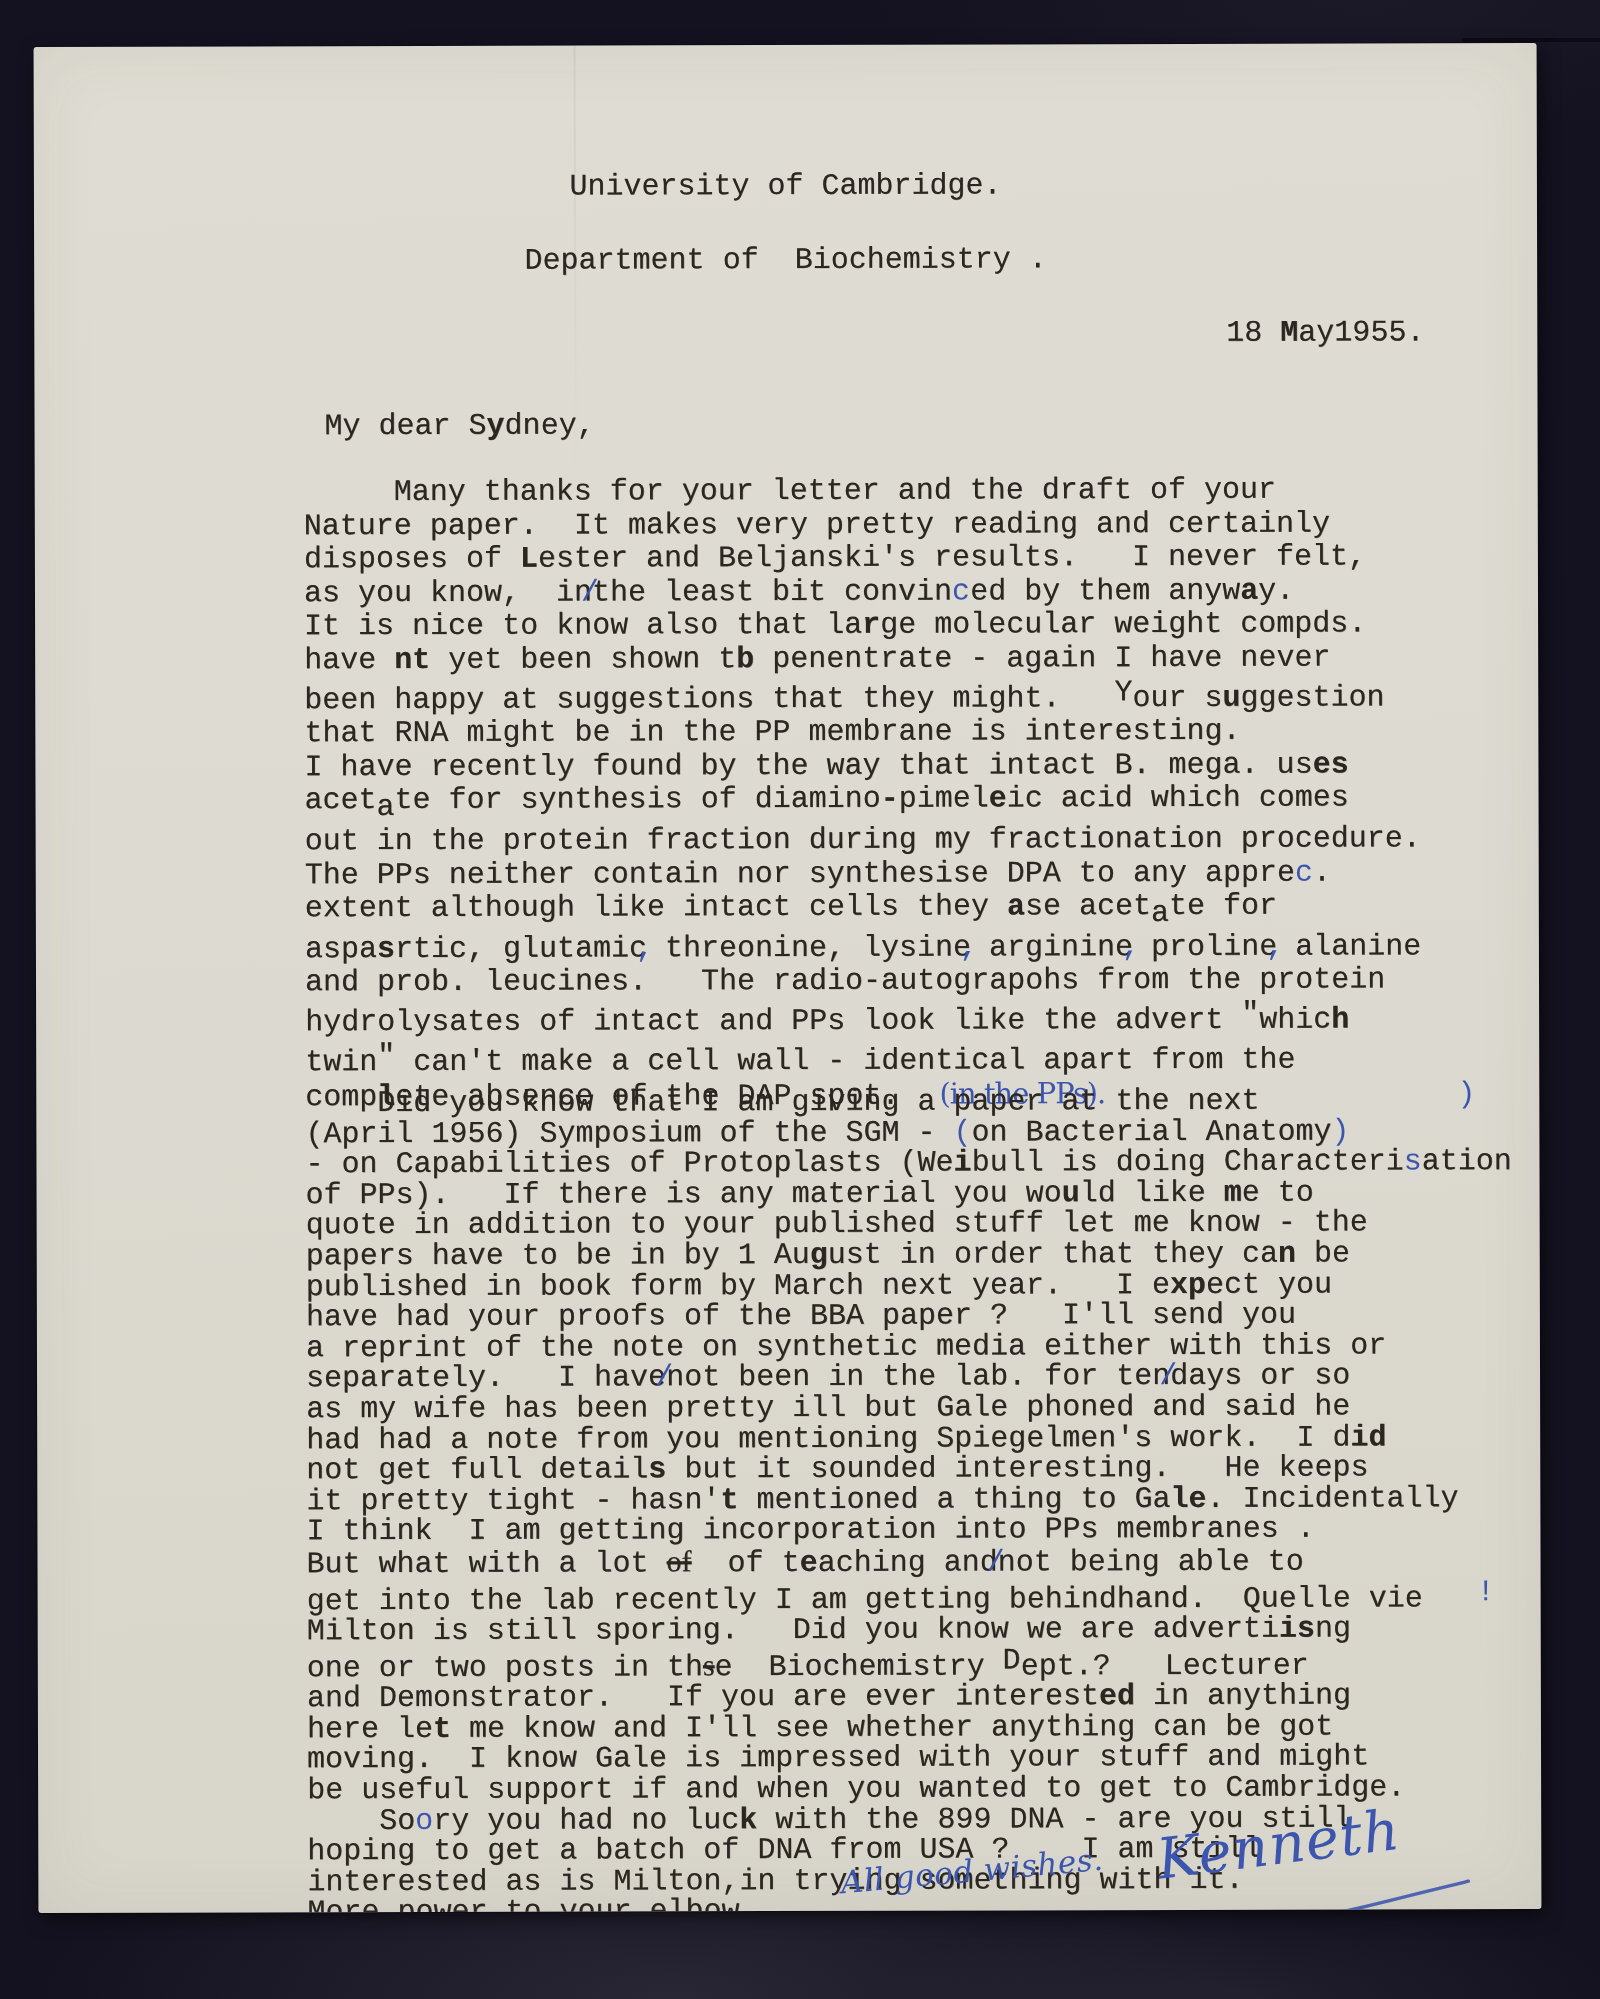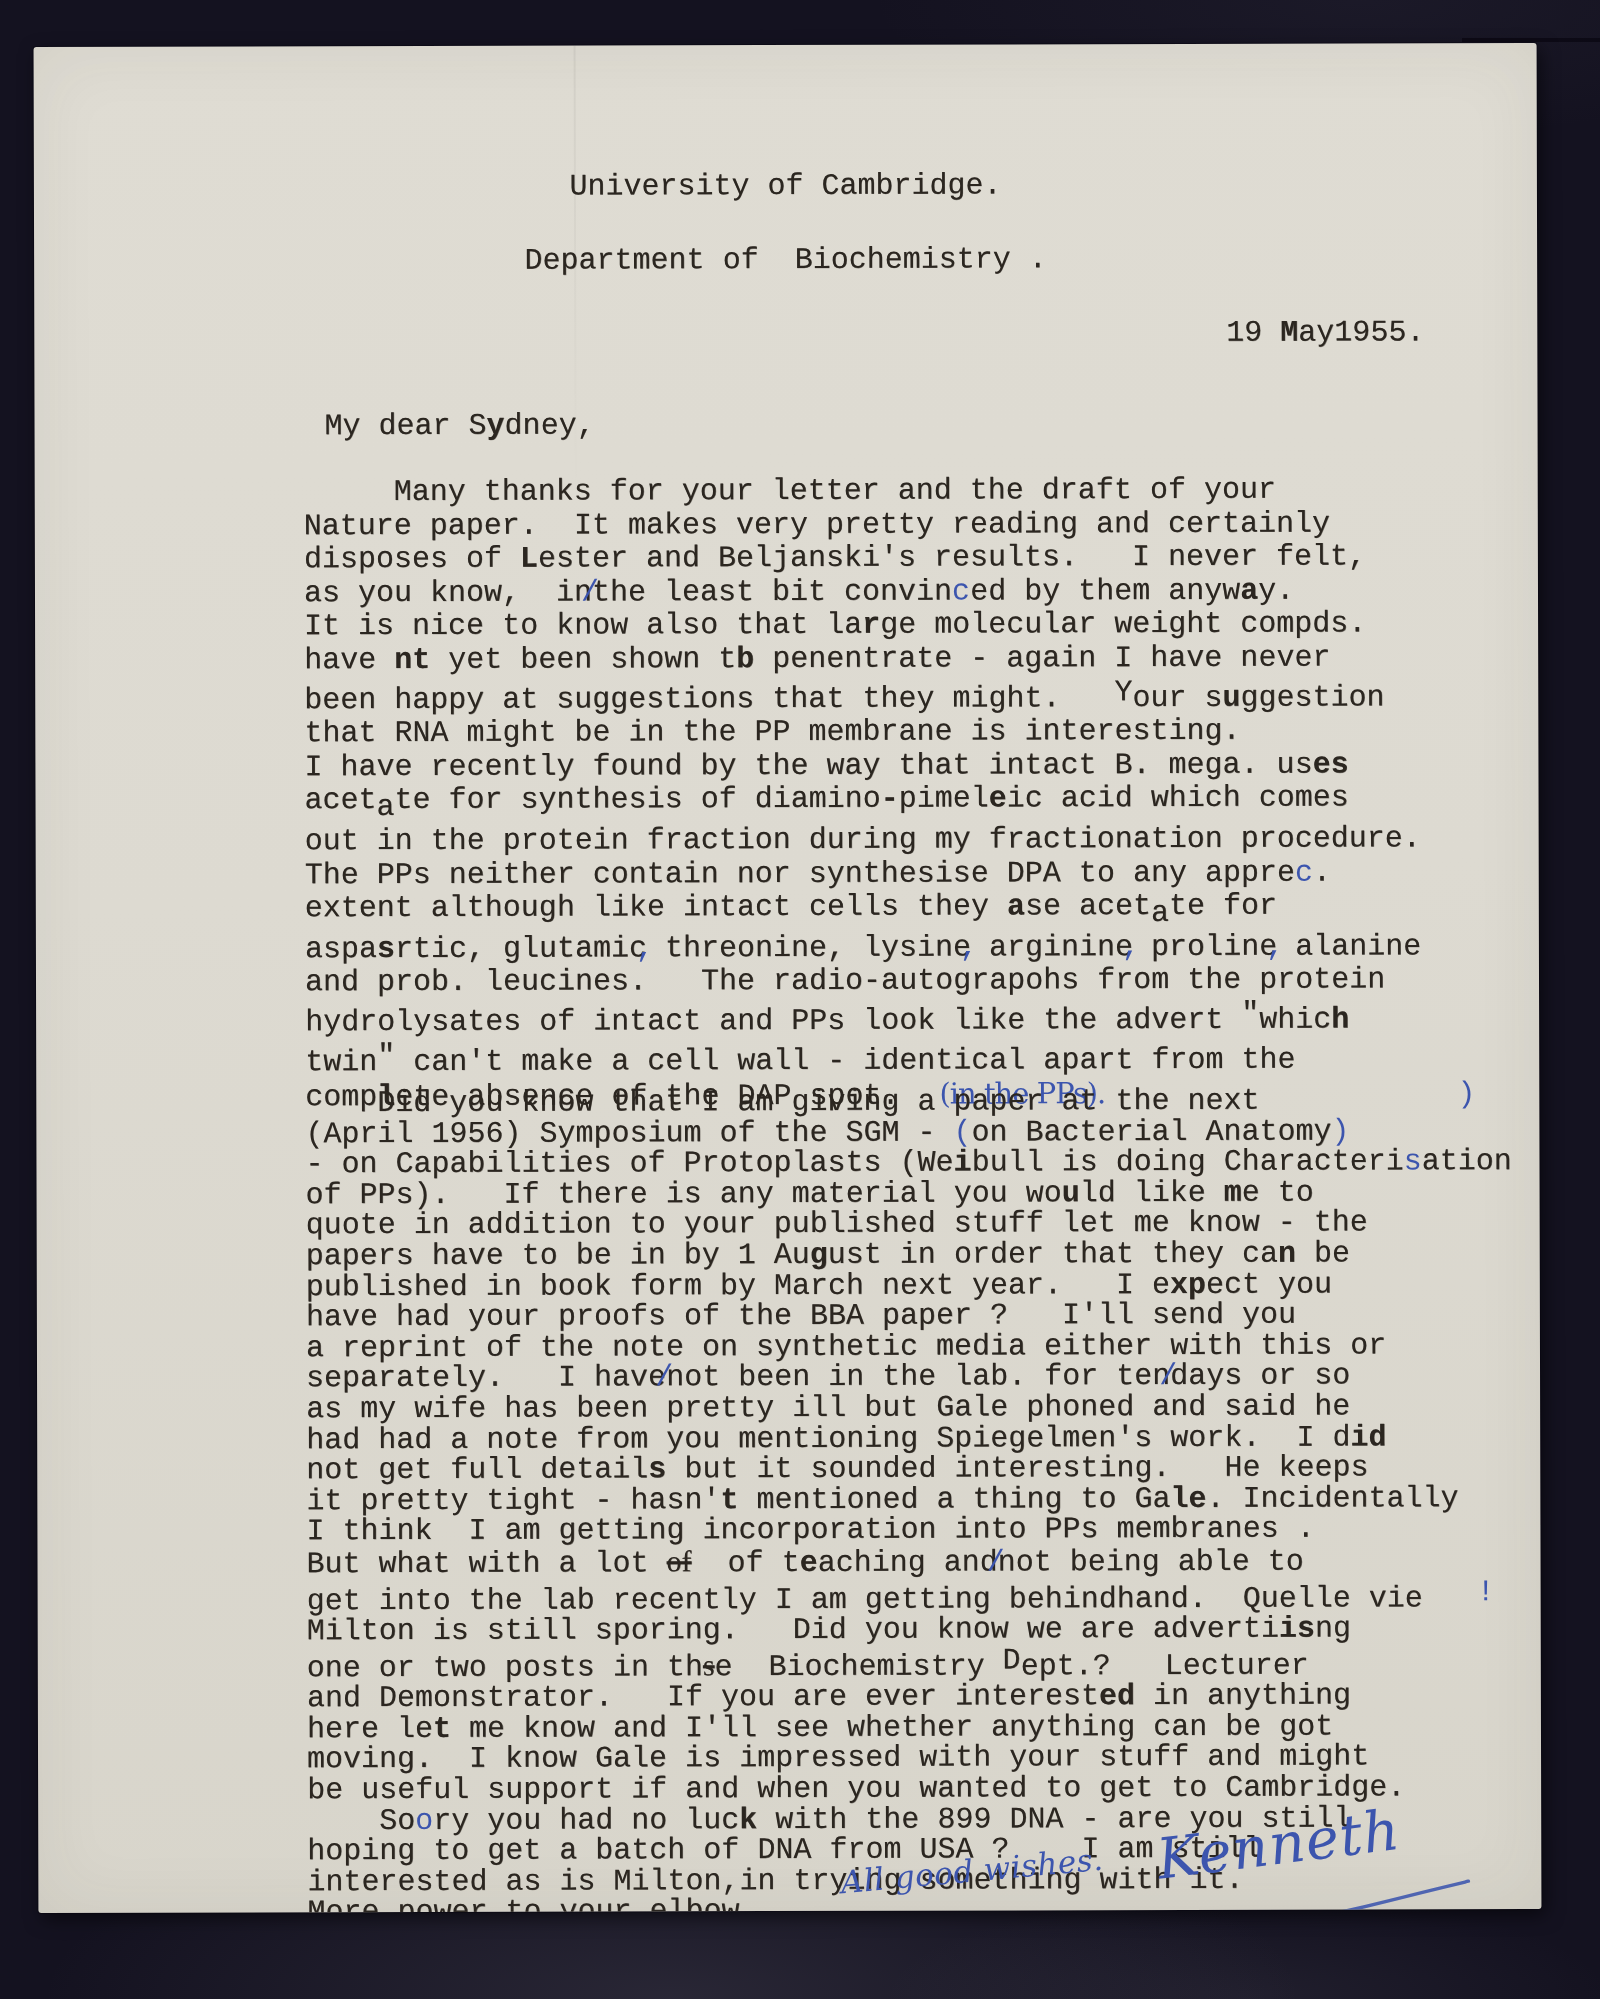--- a/index.html
+++ b/index.html
@@ -71,21 +71,21 @@
 </head>
 <body>
 
 <div class="backdrop-glow"></div>
 <div class="bg-seam"></div>
 
 <div class="paper">
   <div>
       <div class="block" id="blk-lh1"><div><span>University of Cambridge.</span></div></div>
       <div class="block" id="blk-lh2"><div><span>Department of  Biochemistry .</span></div></div>
-      <div class="block" id="blk-date"><div><span>19 </span><span class="s-b">M</span><span>ay1955.</span></div></div>
+      <div class="block" id="blk-date"><div><span>18 </span><span class="s-b">M</span><span>ay1955.</span></div></div>
       <div class="block" id="blk-salutation"><div><span>My dear S</span><span class="s-b">y</span><span>dney,</span></div></div>
       <div class="block" id="blk-para1"><div><span>     Many thanks for your letter and the draft of your</span></div><div><span>Nature paper.  It makes very pretty reading and certainly</span></div><div><span>disposes of </span><span class="s-b">L</span><span>ester and Beljanski's results.   I never felt,</span></div><div><span>as you know,  in</span><span class="s-ins">/</span><span>the least bit convin</span><span class="s-ink">c</span><span>ed by them anyw</span><span class="s-b">a</span><span>y.</span></div><div><span>It is nice to know also that la</span><span class="s-b">r</span><span>ge molecular weight compds.</span></div><div><span>have </span><span class="s-b">nt</span><span> yet been shown t</span><span class="s-b">b</span><span> penentrate - again I have never</span></div><div><span>been happy at suggestions that they might.   </span><span class="s-sup">Y</span><span>our s</span><span class="s-b">u</span><span>ggestion</span></div><div><span>that RNA might be in the PP membrane is interesting.</span></div><div><span>I have recently found by the way that intact B. mega. us</span><span class="s-b">es</span></div><div><span>acet</span><span class="s-sub">a</span><span>te for synthesis of diamino</span><span class="s-b">-</span><span>pimel</span><span class="s-b">e</span><span>ic acid which comes</span></div><div><span>out in the protein fraction during my fractionation procedure.</span></div><div><span>The PPs neither contain nor synthesise DPA to any appre</span><span class="s-ink">c</span><span>.</span></div><div><span>extent although like intact cells they </span><span class="s-b">a</span><span>se acet</span><span class="s-sub">a</span><span>te for</span></div><div><span>aspa</span><span class="s-b">s</span><span>rtic, glutamic</span><span class="s-ins">,</span><span> threonine, lysine</span><span class="s-ins">,</span><span> arginine</span><span class="s-ins">,</span><span> proline</span><span class="s-ins">,</span><span> alanine</span></div><div><span>and prob. leucines.   The radio-autograpohs from the protein</span></div><div><span>hydrolysates of intact and PPs look like the advert </span><span class="s-sup">"</span><span>whic</span><span class="s-b">h</span></div><div><span>twin</span><span class="s-sup">"</span><span> can't make a cell wall - identical apart from the</span></div><div><span>comp</span><span class="s-b">l</span><span>ete absence of the DAP spot.</span><span class="s-hand">(in the PPs).</span></div></div>
       <div class="block" id="blk-para2"><div><span>    Did you know that I am giving a paper at the next</span><span class="s-ink s-sup">           )</span></div><div><span>(April 1956) Symposium of the SGM - </span><span class="s-ink">(</span><span>on Bacterial Anatomy</span><span class="s-ink">)</span></div><div><span>- on Capabilities of Protoplasts (We</span><span class="s-b">i</span><span>bull is doing Characteri</span><span class="s-ink">s</span><span>ation</span></div><div><span>of PPs).   If there is any material you wo</span><span class="s-b">u</span><span>ld like </span><span class="s-b">m</span><span>e to</span></div><div><span>quote in addition to your published stuff let me know - the</span></div><div><span>papers have to be in by 1 Au</span><span class="s-b">g</span><span>ust in order that they ca</span><span class="s-b">n</span><span> be</span></div><div><span>published in book form by March next year.   I e</span><span class="s-b">xp</span><span>ect you</span></div><div><span>have had your proofs of the BBA paper ?   I'll send you</span></div><div><span>a reprint of the note on synthetic media either with this or</span></div><div><span>separately.   I have</span><span class="s-ins">/</span><span>not been in the lab. for ten</span><span class="s-ins">/</span><span>days or so</span></div><div><span>as my wife has been pretty ill but Gale phoned and said he</span></div><div><span>had had a note from you mentioning Spiegelmen's work.  I d</span><span class="s-b">id</span></div><div><span>not get full detail</span><span class="s-b">s</span><span> but it sounded interesting.   He keeps</span></div><div><span>it pretty tight - hasn'</span><span class="s-b">t</span><span> mentioned a thing to Ga</span><span class="s-b">le</span><span>. Incidentally</span></div><div><span>I </span><span class="s-u">think</span><span>  I am getting incorporation into PPs membranes .</span></div><div><span>But what with a lot </span><span class="s-strike">of</span><span>  of t</span><span class="s-b">e</span><span>aching and</span><span class="s-ins">/</span><span>not being able to</span></div><div><span>get into the lab recently I am getting behindhand.  Quelle vie</span><span class="s-ink s-sup">   !</span></div><div><span>Milton is still sporing.   Did you know we are adverti</span><span class="s-b">is</span><span>ng</span></div><div><span>one or two posts in th</span><span class="s-strike">s</span><span>e  Biochemistry </span><span class="s-sup">D</span><span>ept.?   Lecturer</span></div><div><span>and Demonstrator.   If you are ever interest</span><span class="s-b">ed</span><span> in anything</span></div><div><span>here le</span><span class="s-b">t</span><span> me know and I'll see whether anything can be got</span></div><div><span>moving.  I know Gale is impressed with your stuff and might</span></div><div><span>be useful support if and when you wanted to get to Cambridge.</span></div><div><span>    So</span><span class="s-ink">o</span><span>ry you had no luc</span><span class="s-b">k</span><span> with the 899 DNA - are you still</span></div><div><span>hoping to get a batch of DNA from USA ?    I am still</span></div><div><span>interested as is Milton,in trying something with it.</span></div><div><span>More power to your elbow.</span></div></div>
     </div>
 
   <div class="sig-closing">All good wishes.</div>
   <div class="sig-name">Kenneth</div>
   <svg class="sig-flourish" width="330" height="70" viewBox="0 0 330 70">
     <path d="M6,52 C70,64 160,50 240,30 C275,21 305,14 322,10" fill="none" stroke="#3c55ae" stroke-width="3.4" stroke-linecap="round" opacity="0.88"></path>
     <path d="M40,58 C80,62 120,58 150,52" fill="none" stroke="#3c55ae" stroke-width="2" stroke-linecap="round" opacity="0.45"></path>

